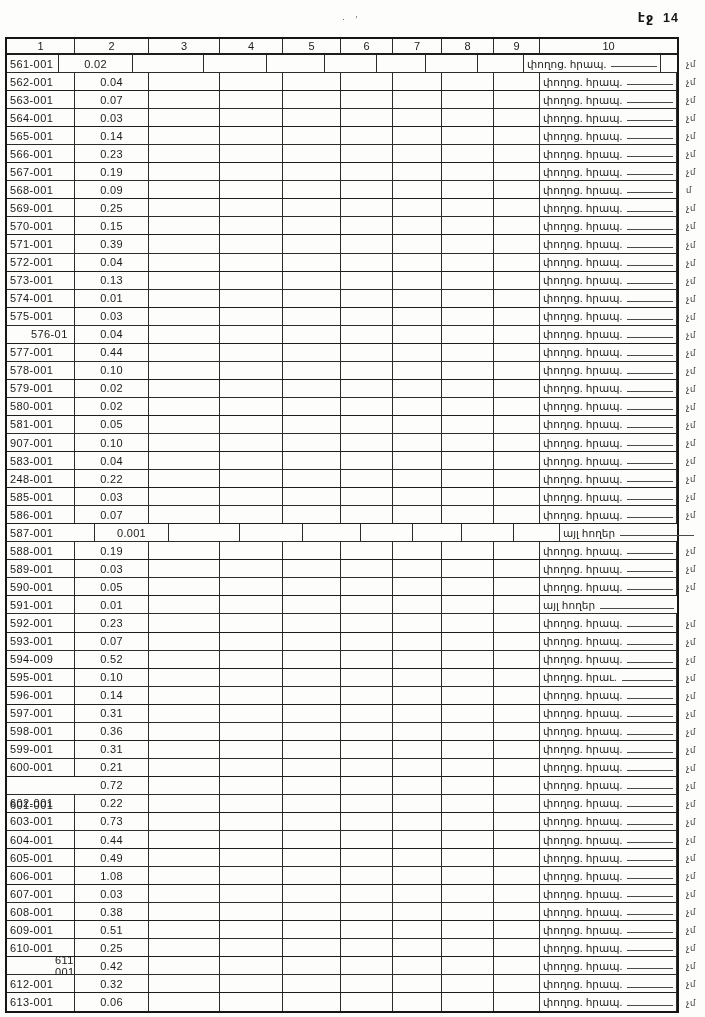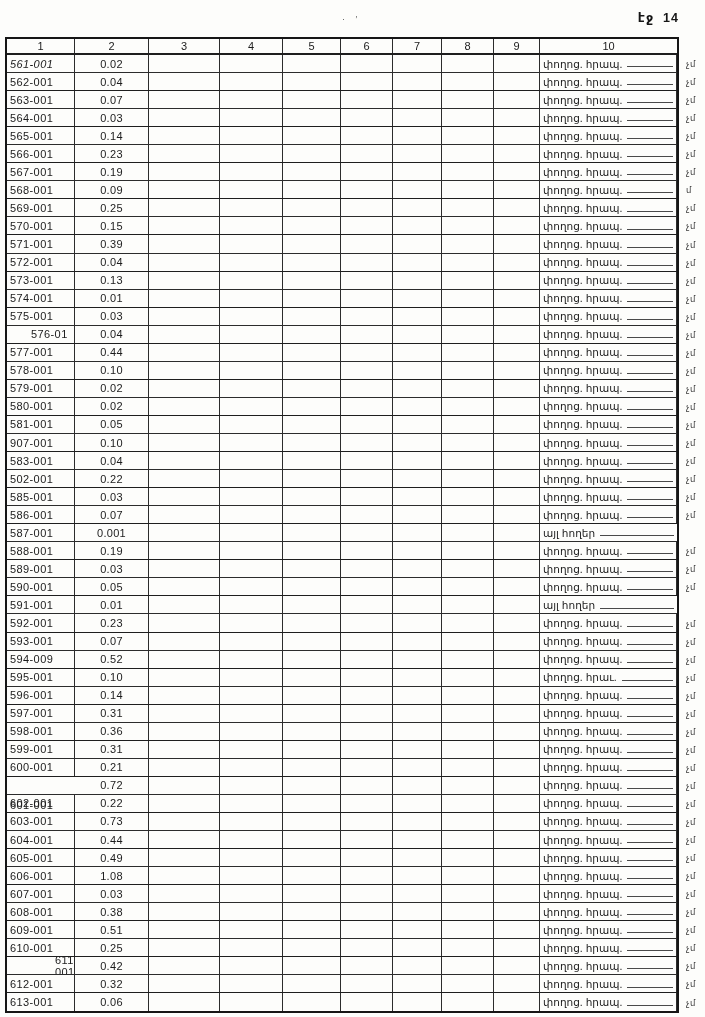--- a/index.html
+++ b/index.html
@@ -91,21 +91,21 @@
         <div class="c hc" style="width: 71px;">3</div>
         <div class="c hc" style="width: 63px;">4</div>
         <div class="c hc" style="width: 58px;">5</div>
         <div class="c hc" style="width: 52px;">6</div>
         <div class="c hc" style="width: 49px;">7</div>
         <div class="c hc" style="width: 52px;">8</div>
         <div class="c hc" style="width: 46px;">9</div>
         <div class="c hc" style="width: 137px;">10</div>
       </div>
   <div class="t-row">
-        <div class="c id-c" style="width: 68px; font-style: italic;">561-001</div>
+        <div class="c id-c" style="width: 52px;">561-001</div>
         <div class="c val-c" style="width: 74px;">0.02</div>
         <div class="c" style="width: 71px;"></div>
         <div class="c" style="width: 63px;"></div>
         <div class="c" style="width: 58px;"></div>
         <div class="c" style="width: 52px;"></div>
         <div class="c" style="width: 49px;"></div>
         <div class="c" style="width: 52px;"></div>
         <div class="c" style="width: 46px;"></div>
         <div class="c cat-c" style="width: 137px;">
           <span>փողոց. հրապ.</span>
@@ -459,21 +459,21 @@
         <div class="c" style="width: 49px;"></div>
         <div class="c" style="width: 52px;"></div>
         <div class="c" style="width: 46px;"></div>
         <div class="c cat-c" style="width: 137px;">
           <span>փողոց. հրապ.</span>
           <span class="tail"></span>
         </div>
         <span class="edge">չմ</span>
       </div>
       <div class="t-row">
-        <div class="c id-c" style="width: 68px;">502-001</div>
+        <div class="c id-c" style="width: 68px;">248-001</div>
         <div class="c val-c" style="width: 74px;">0.22</div>
         <div class="c" style="width: 71px;"></div>
         <div class="c" style="width: 63px;"></div>
         <div class="c" style="width: 58px;"></div>
         <div class="c" style="width: 52px;"></div>
         <div class="c" style="width: 49px;"></div>
         <div class="c" style="width: 52px;"></div>
         <div class="c" style="width: 46px;"></div>
         <div class="c cat-c" style="width: 137px;">
           <span>փողոց. հրապ.</span>
@@ -507,21 +507,21 @@
         <div class="c" style="width: 49px;"></div>
         <div class="c" style="width: 52px;"></div>
         <div class="c" style="width: 46px;"></div>
         <div class="c cat-c" style="width: 137px;">
           <span>փողոց. հրապ.</span>
           <span class="tail"></span>
         </div>
         <span class="edge">չմ</span>
       </div>
       <div class="t-row">
-        <div class="c id-c" style="width: 68px;">587-001</div>
+        <div class="c id-c" style="width: 88px;">587-001</div>
         <div class="c val-c" style="width: 74px;">0.001</div>
         <div class="c" style="width: 71px;"></div>
         <div class="c" style="width: 63px;"></div>
         <div class="c" style="width: 58px;"></div>
         <div class="c" style="width: 52px;"></div>
         <div class="c" style="width: 49px;"></div>
         <div class="c" style="width: 52px;"></div>
         <div class="c" style="width: 46px;"></div>
         <div class="c cat-c" style="width: 137px;">
           <span>այլ հողեր</span>

